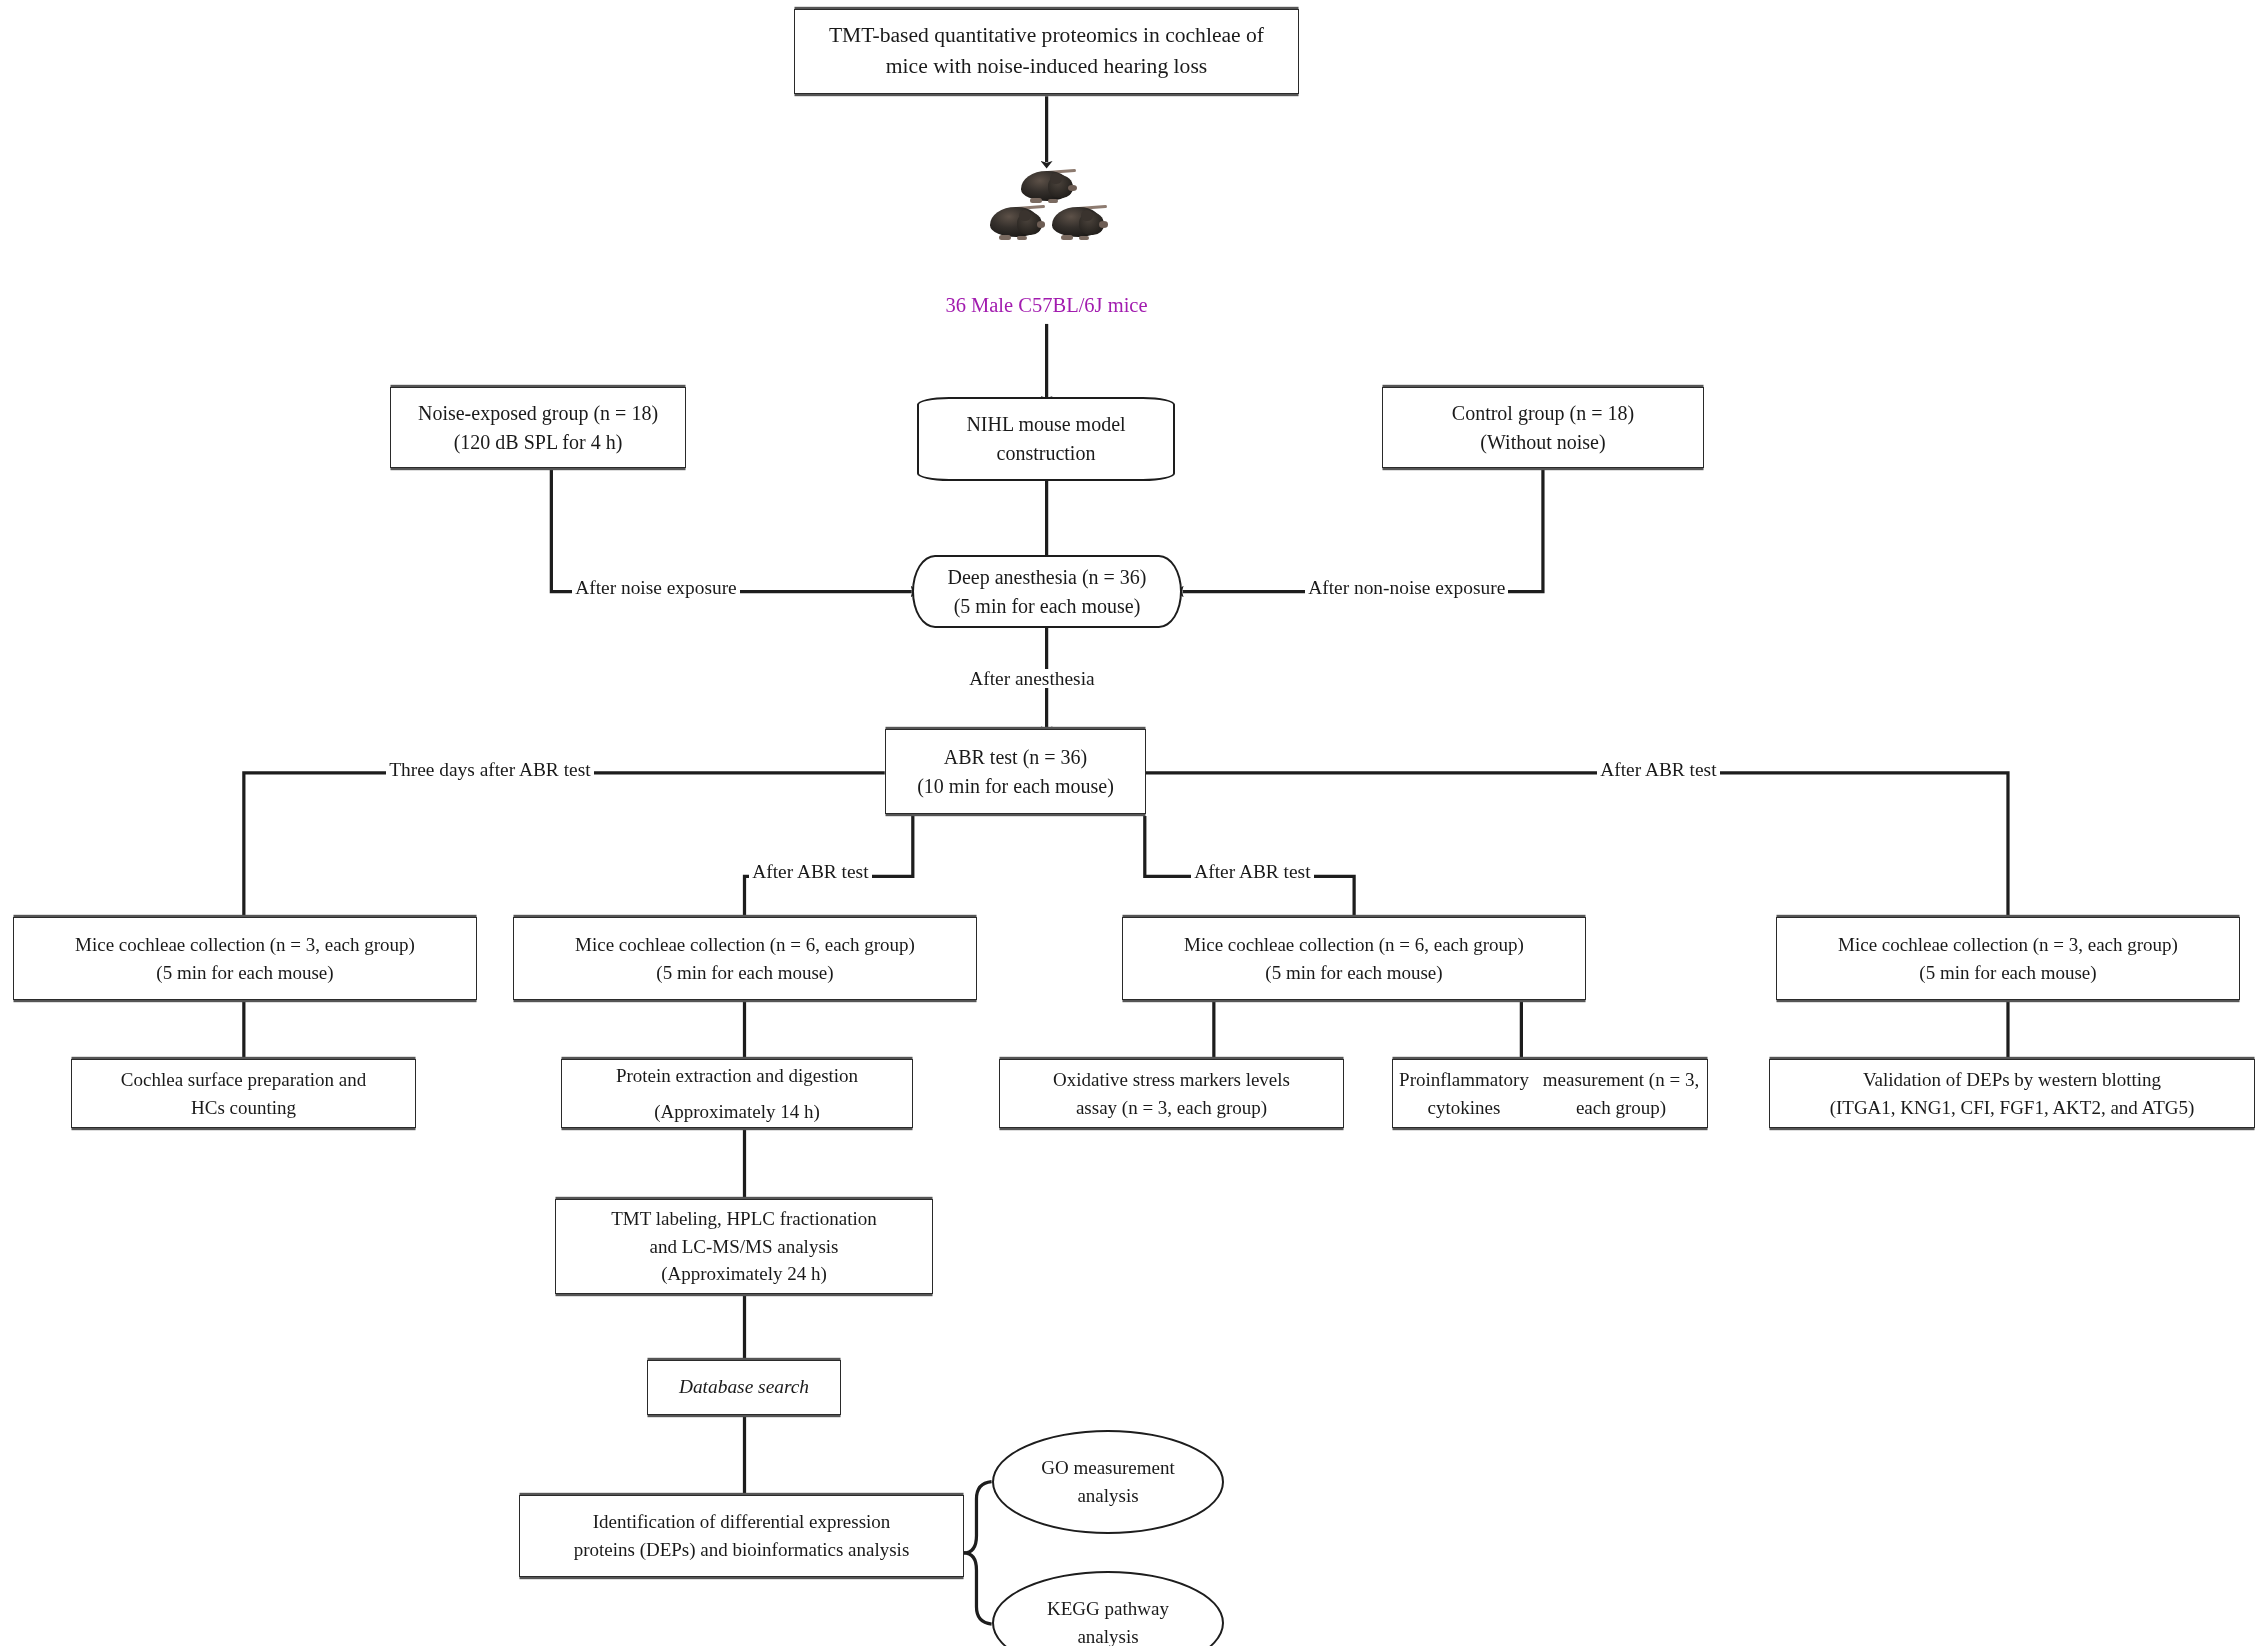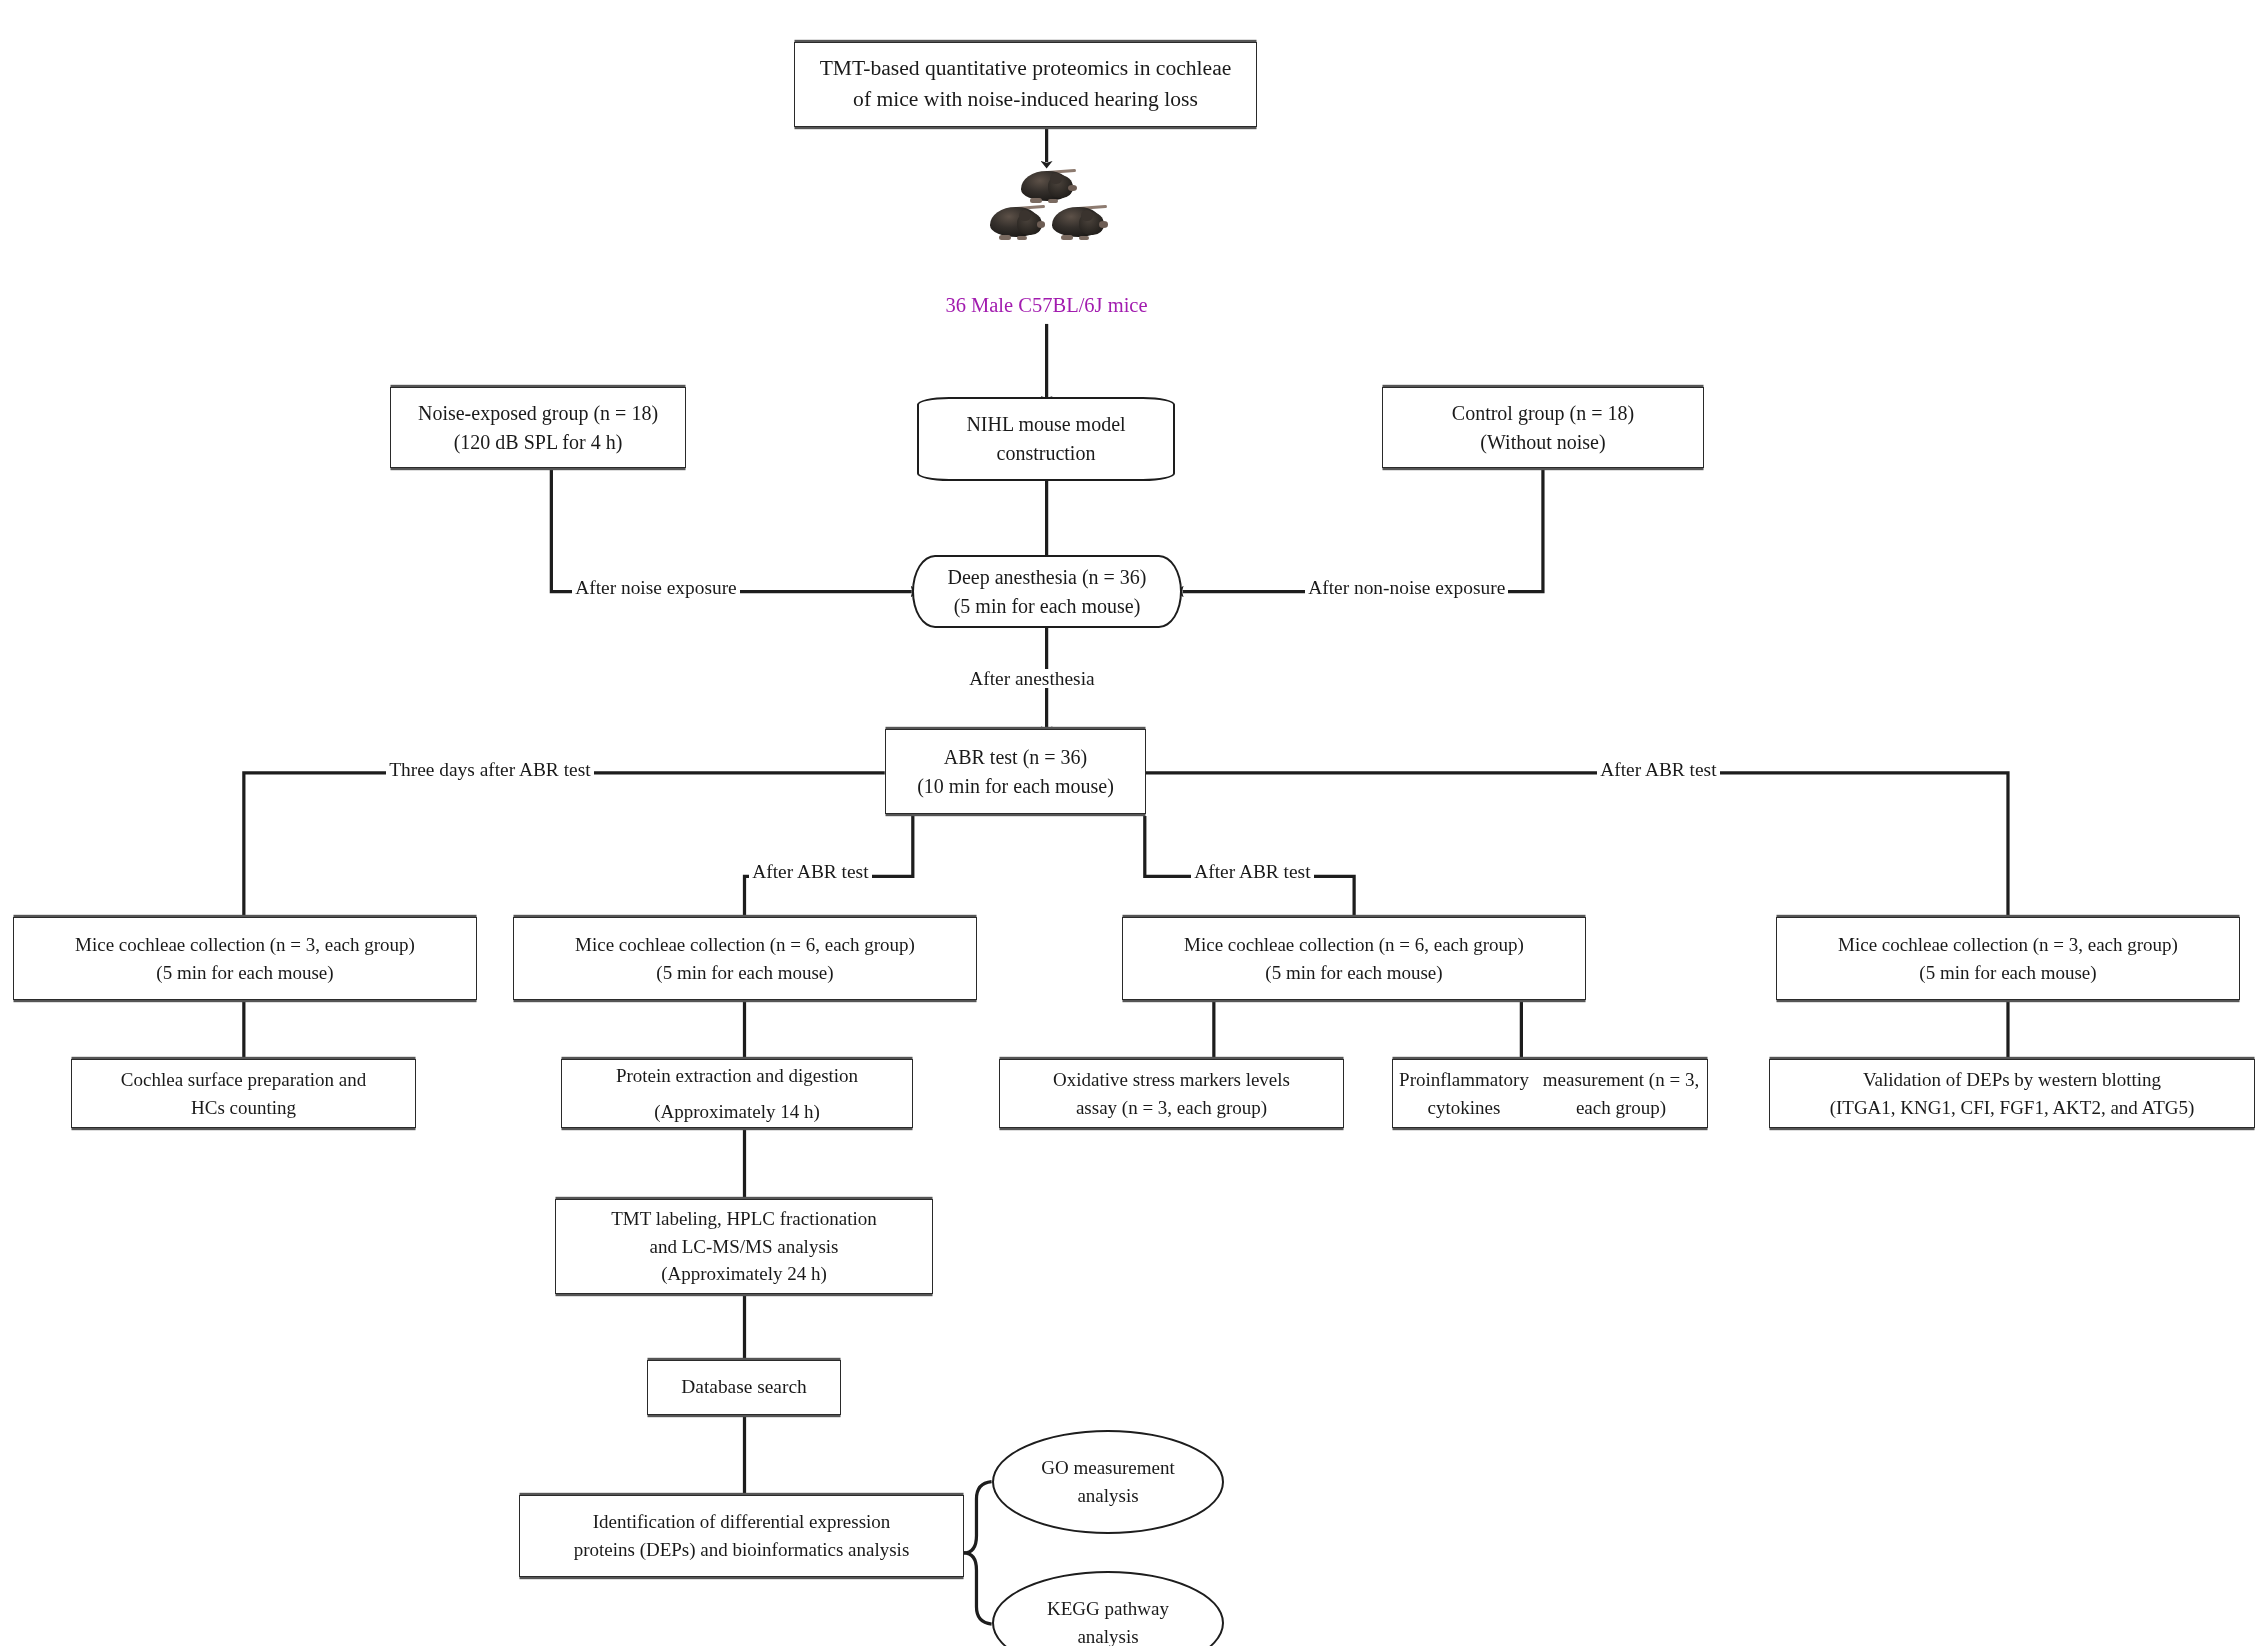--- a/index.html
+++ b/index.html
@@ -83,21 +83,21 @@
 
       <line x1="1380" y1="2398" x2="1380" y2="2520" marker-end="url(#ah)"></line>
 
       <line x1="1380" y1="2622" x2="1380" y2="2770" marker-end="url(#ah)"></line>
 
       <path d="M1786 2878 C1806 2878 1810 2862 1810 2846 L1810 2778 C1810 2760 1818 2748 1838 2746" stroke-width="6"></path>
       <path d="M1786 2878 C1806 2878 1810 2894 1810 2910 L1810 2978 C1810 2996 1818 3008 1838 3010" stroke-width="6"></path>
     </g>
   </svg>
 
-  <div class="node rect" style="left:794px;top:8.6px;width:463px;height:85px;font-size:21.6px;padding:0 14px;margin-top:33px;">
+  <div class="node rect" style="left:794px;top:8.6px;width:505px;height:85px;font-size:21.6px;padding:0 14px;">
     <span>TMT-based quantitative proteomics in cochleae of mice with noise-induced hearing loss</span>
   </div>
 
   <div class="micefig" style="left:966px;top:163px;width:162px;">
     <div class="mrow">
       <div class="mouse">
         <div class="tail"></div>
           <div class="body"></div>
           <div class="head"></div>
         <div class="ear"></div>
@@ -200,21 +200,21 @@
     <span>Validation of DEPs by western blotting</span>
     <span>(ITGA1, KNG1, CFI, FGF1, AKT2, and ATG5)</span>
   </div>
 
   <div class="node rect" style="left:555px;top:1199px;width:378px;height:95px;font-size:19px;flex-direction:column;">
     <span>TMT labeling, HPLC fractionation</span>
     <span>and LC-MS/MS analysis</span>
     <span>(Approximately 24 h)</span>
   </div>
 
-  <div class="node rect" style="left:647px;top:1360px;width:194px;height:55px;font-size:19.4px;">
+  <div class="node rect" style="left:647px;top:1360px;width:194px;height:55px;font-size:19.4px;font-style:italic;">
     <span>Database search</span>
   </div>
 
   <div class="node rect" style="left:519px;top:1495px;width:445px;height:82px;font-size:19px;flex-direction:column;">
     <span>Identification of differential expression</span>
     <span>proteins (DEPs) and bioinformatics analysis</span>
   </div>
 
   <div class="node ellipse" style="left:992px;top:1430px;width:232px;height:104px;font-size:19px;flex-direction:column;">
     <span>GO measurement</span>

